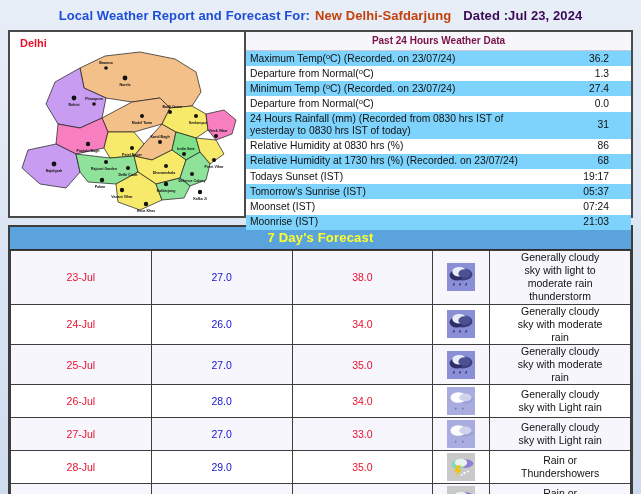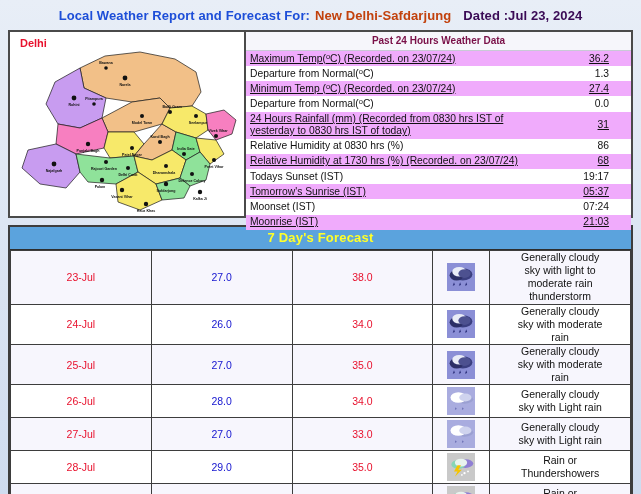--- a/index.html
+++ b/index.html
@@ -89,21 +89,21 @@
     padding: 1.5px 4px;
     color: #111;
     line-height: 1.18;
   }
   table.data td.val {
     text-align: right;
     width: 64px;
     padding-right: 22px;
     white-space: nowrap;
   }
-  table.data tr.odd td { background: #f0abfc; text-decoration: underline; }
+  table.data tr.odd td { background: #7dd3fc; }
   table.data tr.even td { background: #ffffff; }
   sup.deg { font-size: 7.5px; vertical-align: 3px; }
 
   
   .forecast-wrap {
     margin-top: 7px;
     border: 2px solid #3d3d3d;
     background: #fff;
     box-sizing: border-box;
   }

